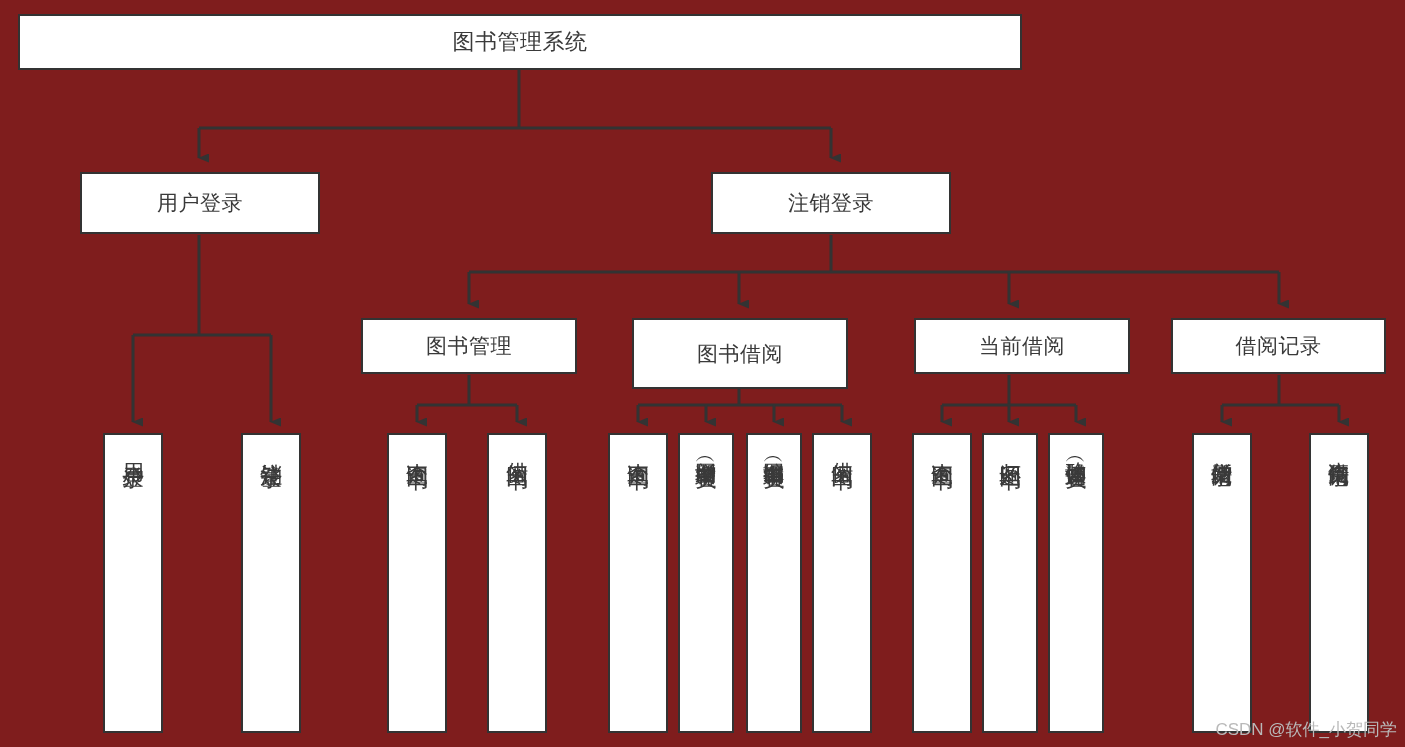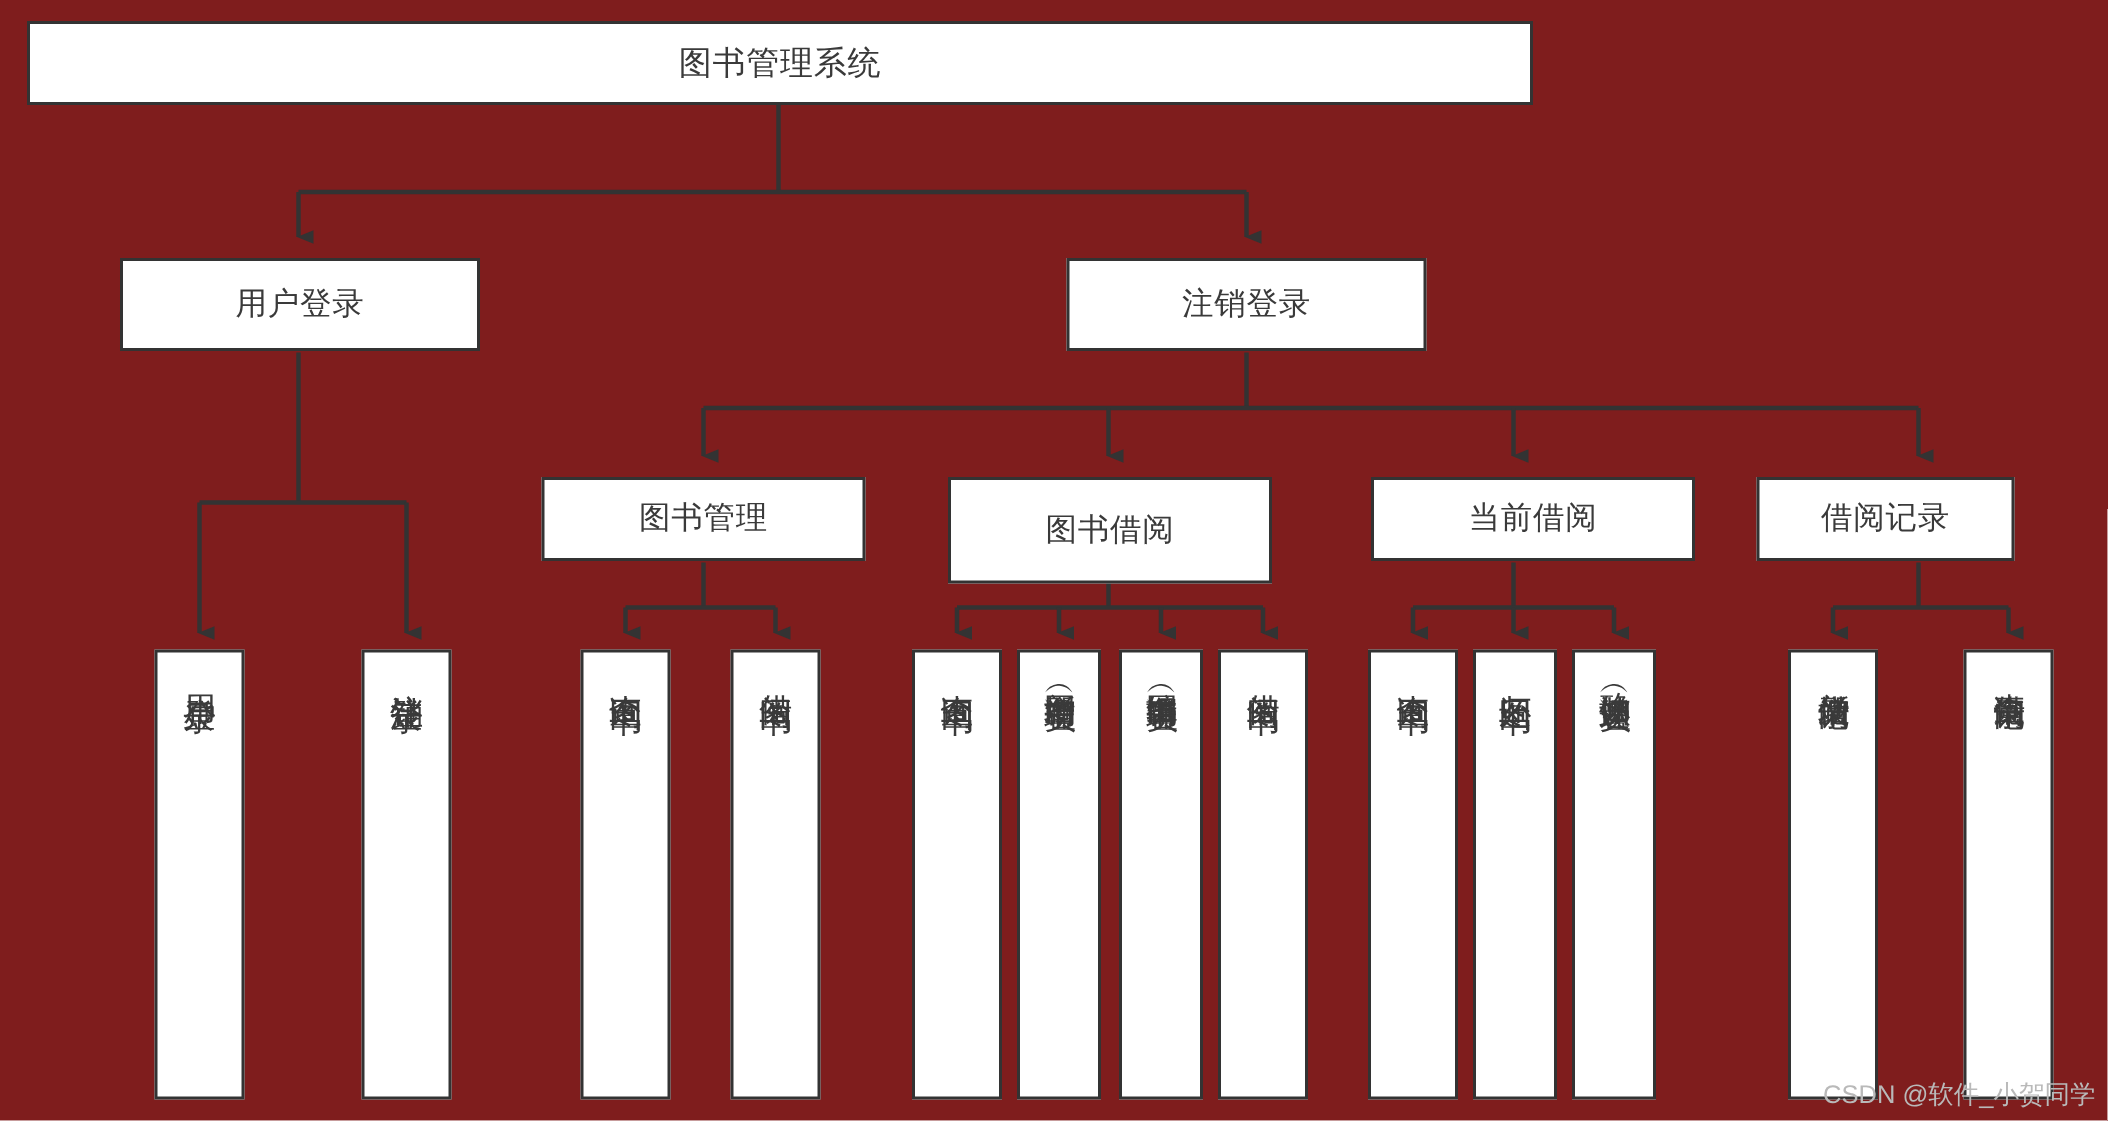--- a/index.html
+++ b/index.html
@@ -153,21 +153,21 @@
   </div>
 
   <div class="node h" style="left:632px; top:318px; width:216px; height:71px;">
     <span class="node-label">图书借阅</span>
   </div>
 
   <div class="node h" style="left:914px; top:318px; width:216px; height:56px;">
     <span class="node-label">当前借阅</span>
   </div>
 
-  <div class="node h" style="left:1171px; top:318px; width:172px; height:56px;">
+  <div class="node h" style="left:1171px; top:318px; width:215px; height:56px;">
     <span class="node-label">借阅记录</span>
   </div>
 
   <div class="node v" style="left:103px; top:433px; width:60px; height:300px;">
     <span class="node-label">用户登录</span>
   </div>
 
   <div class="node v" style="left:241px; top:433px; width:60px; height:300px;">
     <span class="node-label">注销登录</span>
   </div>

